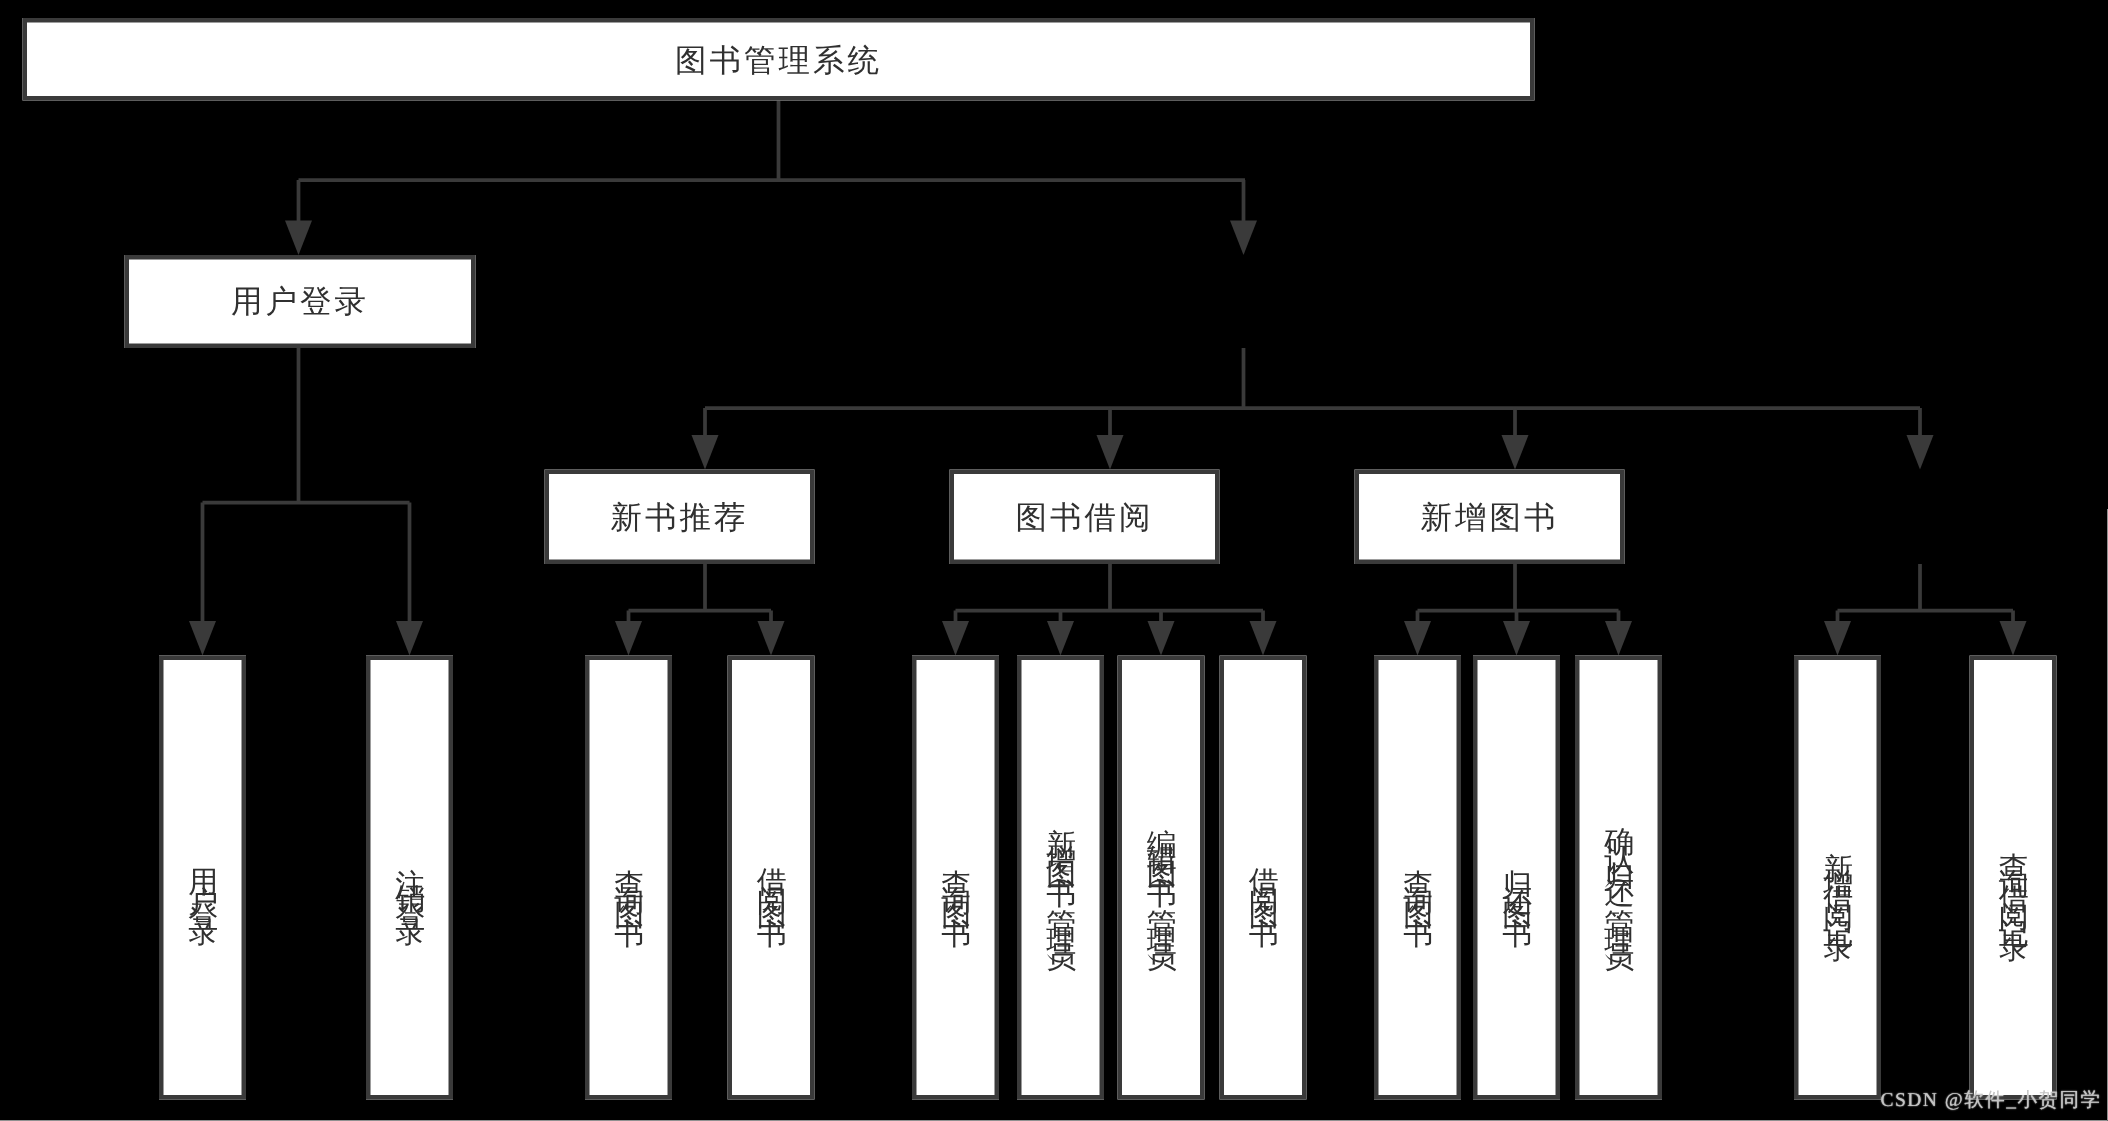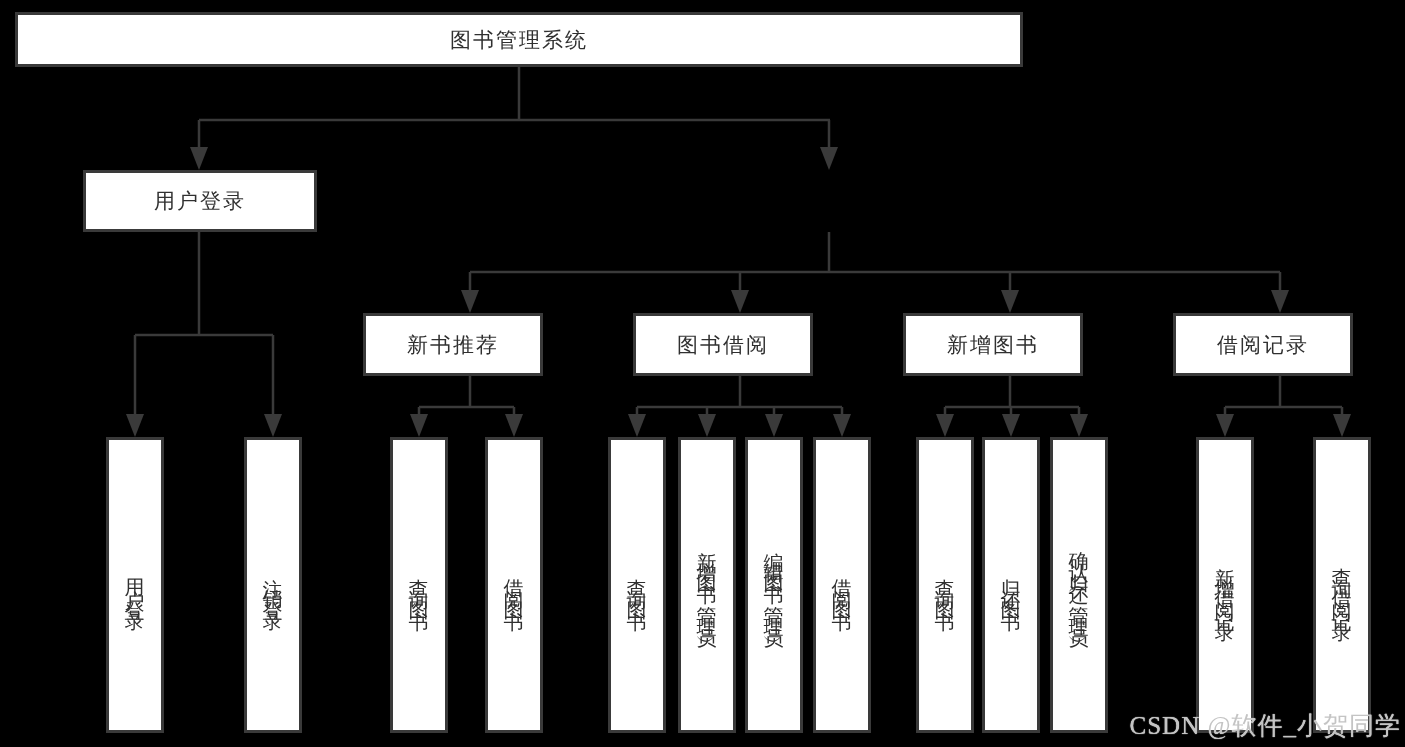--- a/index.html
+++ b/index.html
@@ -43,21 +43,21 @@
     text-orientation: mixed;
     font-size: 20px;
     letter-spacing: 11px;
     line-height: 1;
     white-space: nowrap;
   }
   #watermark {
     position: absolute;
     right: 4px;
     bottom: 5px;
-    font-size: 25px;
+    font-size: 13px;
     color: #c4c4c4;
     letter-spacing: 1px;
     text-shadow: 0 0 1px #ffffff;
     white-space: nowrap;
   }
 </style>
 </head>
 <body>
 
 <div id="stage">
@@ -128,21 +128,20 @@
     </g>
   </svg>
 
   <div class="box root h-label">图书管理系统</div>
 
   <div class="box lvl2 h-label" style="left:83px">用户登录</div>
 
   <div class="box lvl3 h-label" style="left:363px">新书推荐</div>
   <div class="box lvl3 h-label" style="left:633px">图书借阅</div>
   <div class="box lvl3 h-label" style="left:903px">新增图书</div>
-  <div class="box lvl3 h-label" style="left:1173px">借阅记录</div>
 
   <div class="box leaf" style="left:106px">用户登录</div>
   <div class="box leaf" style="left:244px">注销登录</div>
 
   <div class="box leaf" style="left:390px">查询图书</div>
   <div class="box leaf" style="left:485px">借阅图书</div>
 
   <div class="box leaf" style="left:608px">查询图书</div>
   <div class="box leaf" style="left:678px">新增图书（管理员）</div>
   <div class="box leaf" style="left:745px">编辑图书（管理员）</div>

